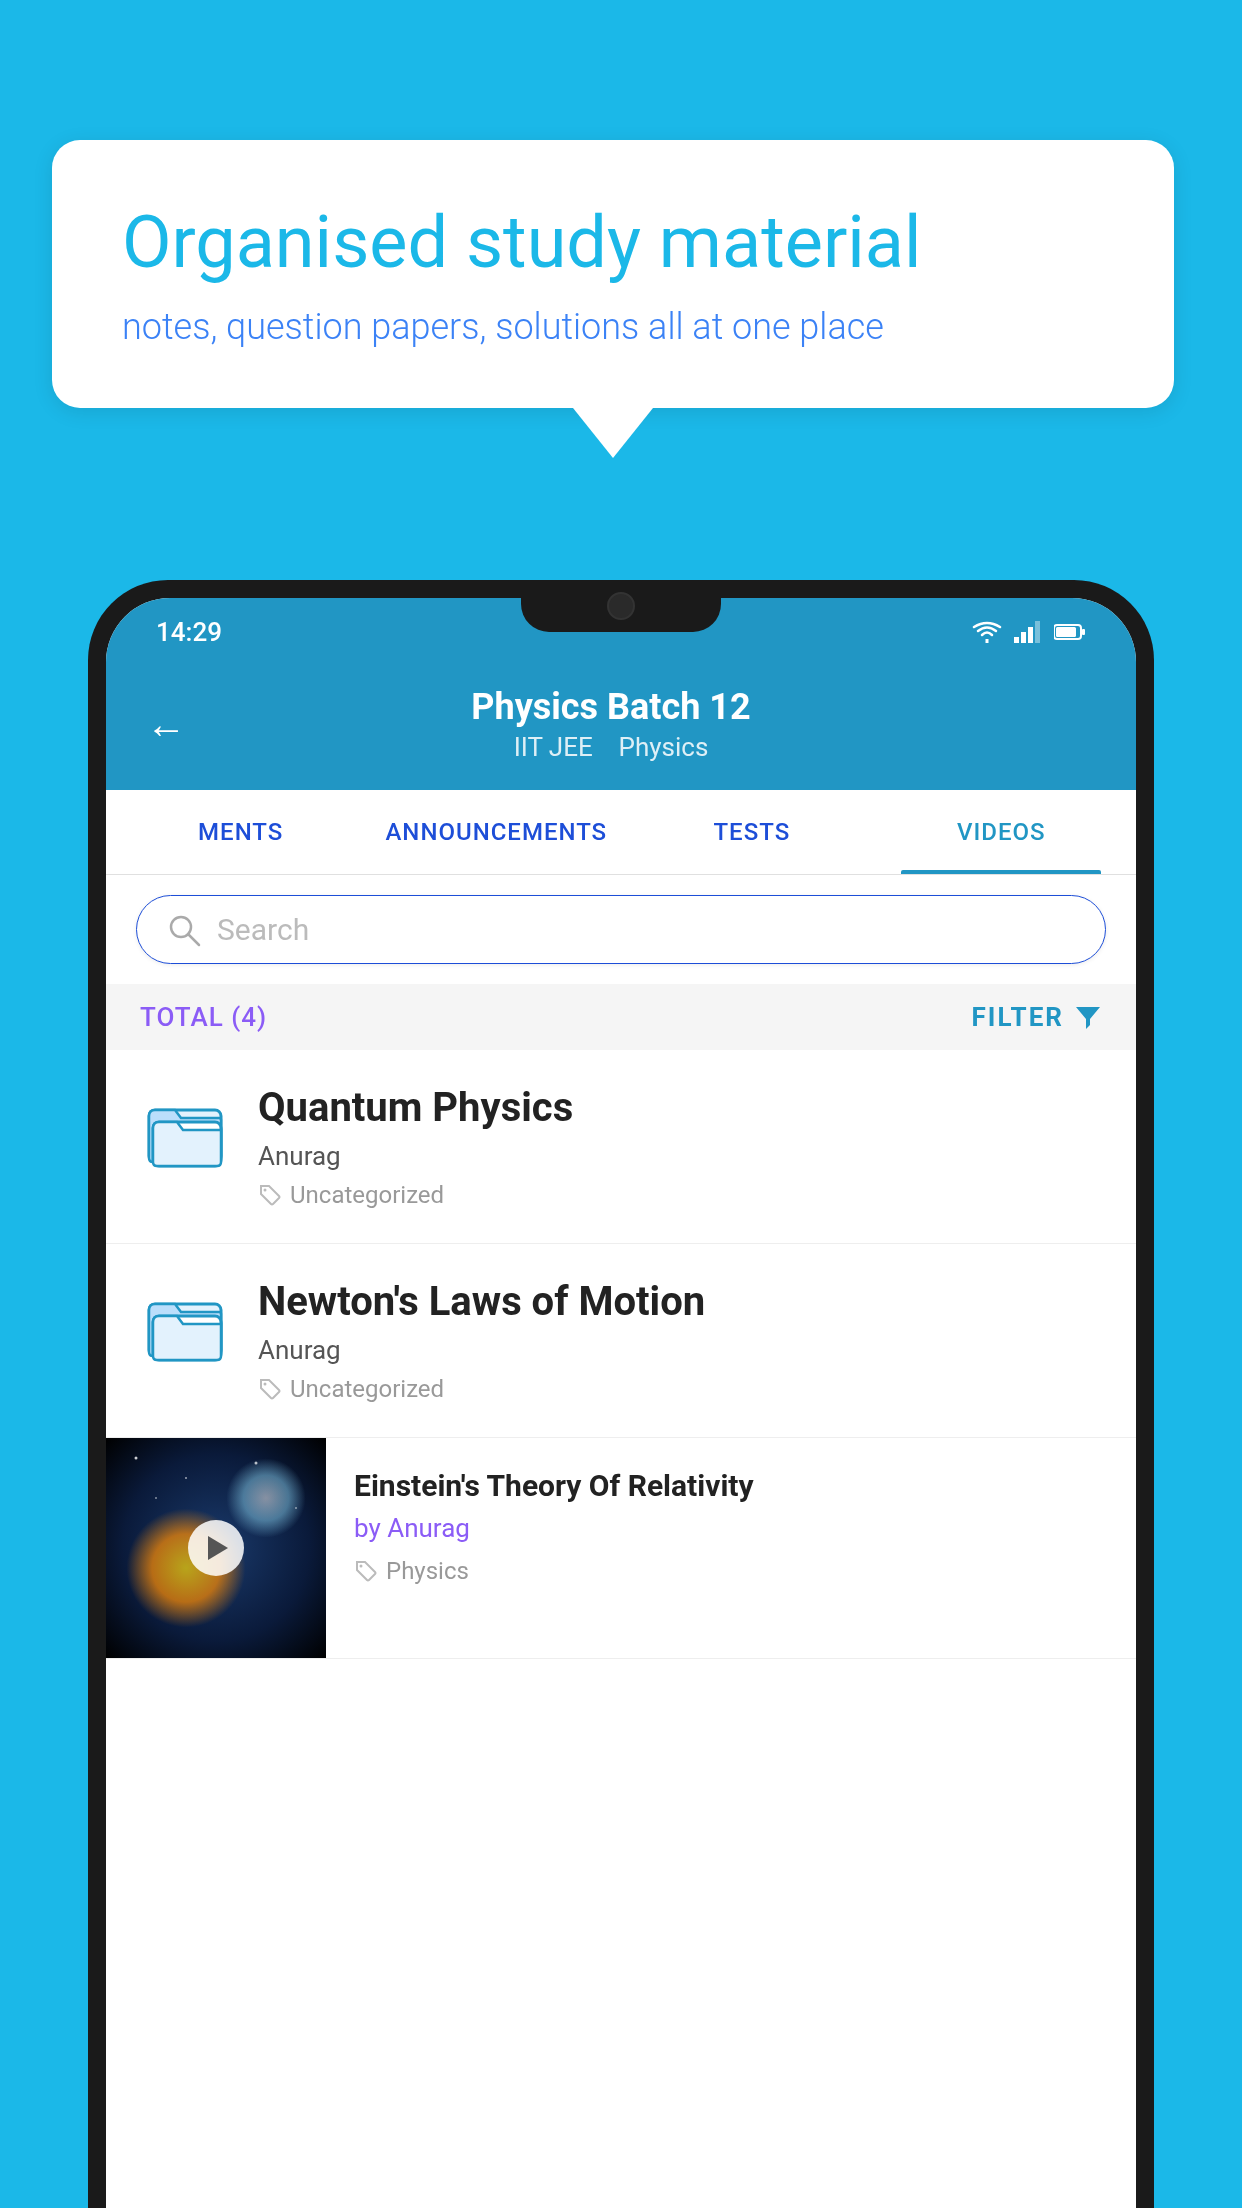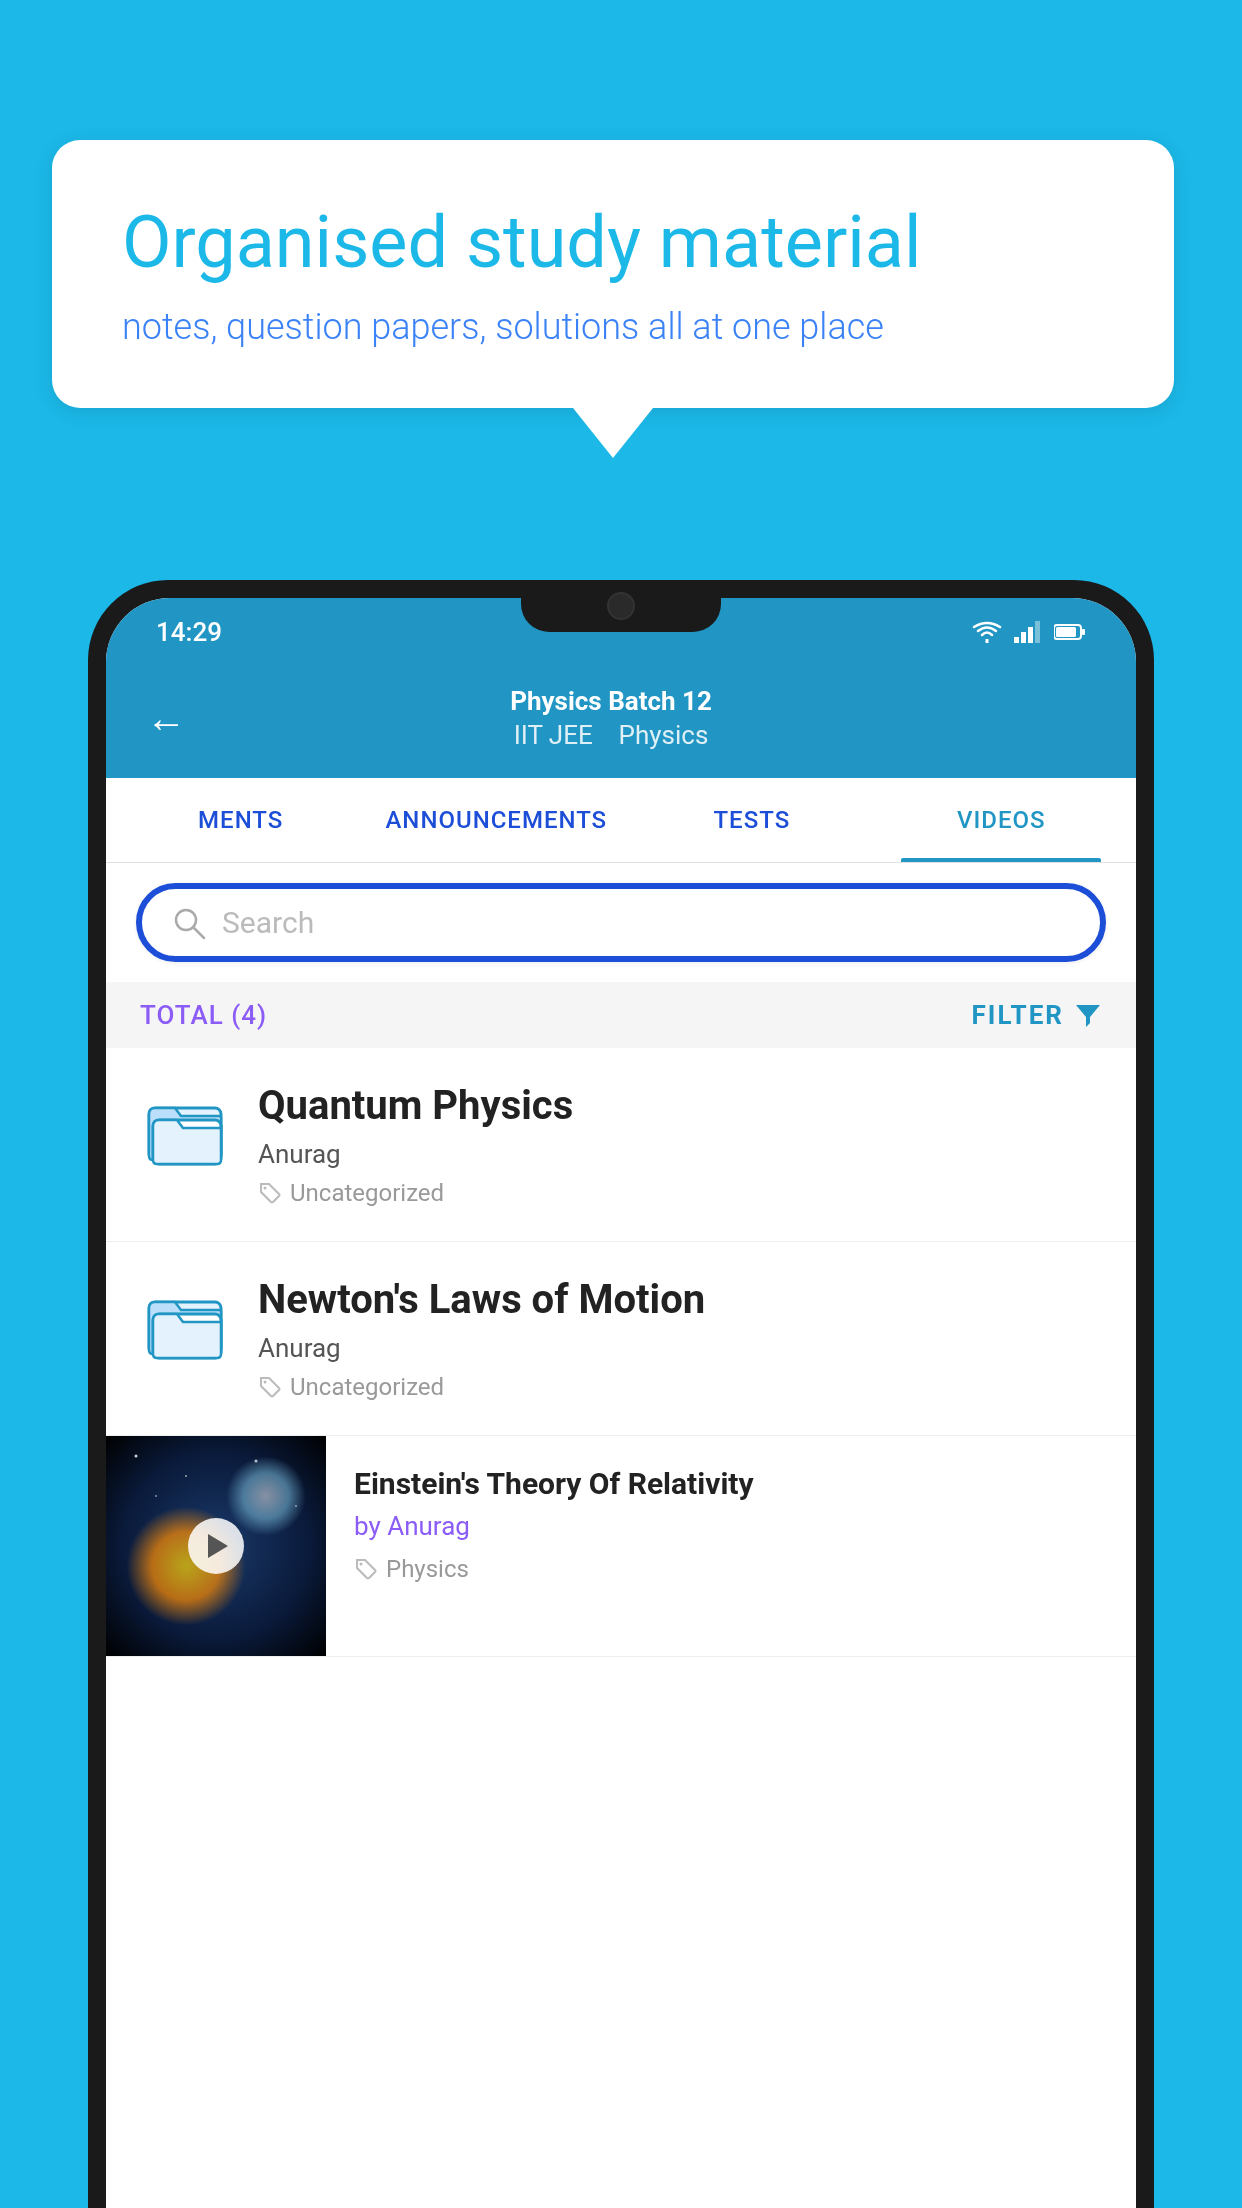--- a/index.html
+++ b/index.html
@@ -144,21 +144,21 @@
       cursor: pointer;
     }
 
     .header-title-area {
       flex: 1;
       text-align: center;
     }
 
     .header-title {
       color: white;
-      font-size: 26px;
+      font-size: 36px;
       font-weight: 700;
     }
 
     .header-subtitle {
       color: rgba(255,255,255,0.85);
       font-size: 26px;
       margin-top: 4px;
     }
 
     
@@ -200,21 +200,21 @@
 
     
     .search-container {
       padding: 20px 30px;
       background: white;
       flex-shrink: 0;
     }
 
     .search-input-wrapper {
       background: white;
-      border: 6px solid #1d4ed8;
+      border: 1px solid #1d4ed8;
       border-radius: 40px;
       display: flex;
       align-items: center;
       padding: 16px 30px;
       gap: 16px;
       box-shadow: 0 1px 4px rgba(0,0,0,0.08);
     }
 
     .search-placeholder {
       color: #bbb;

